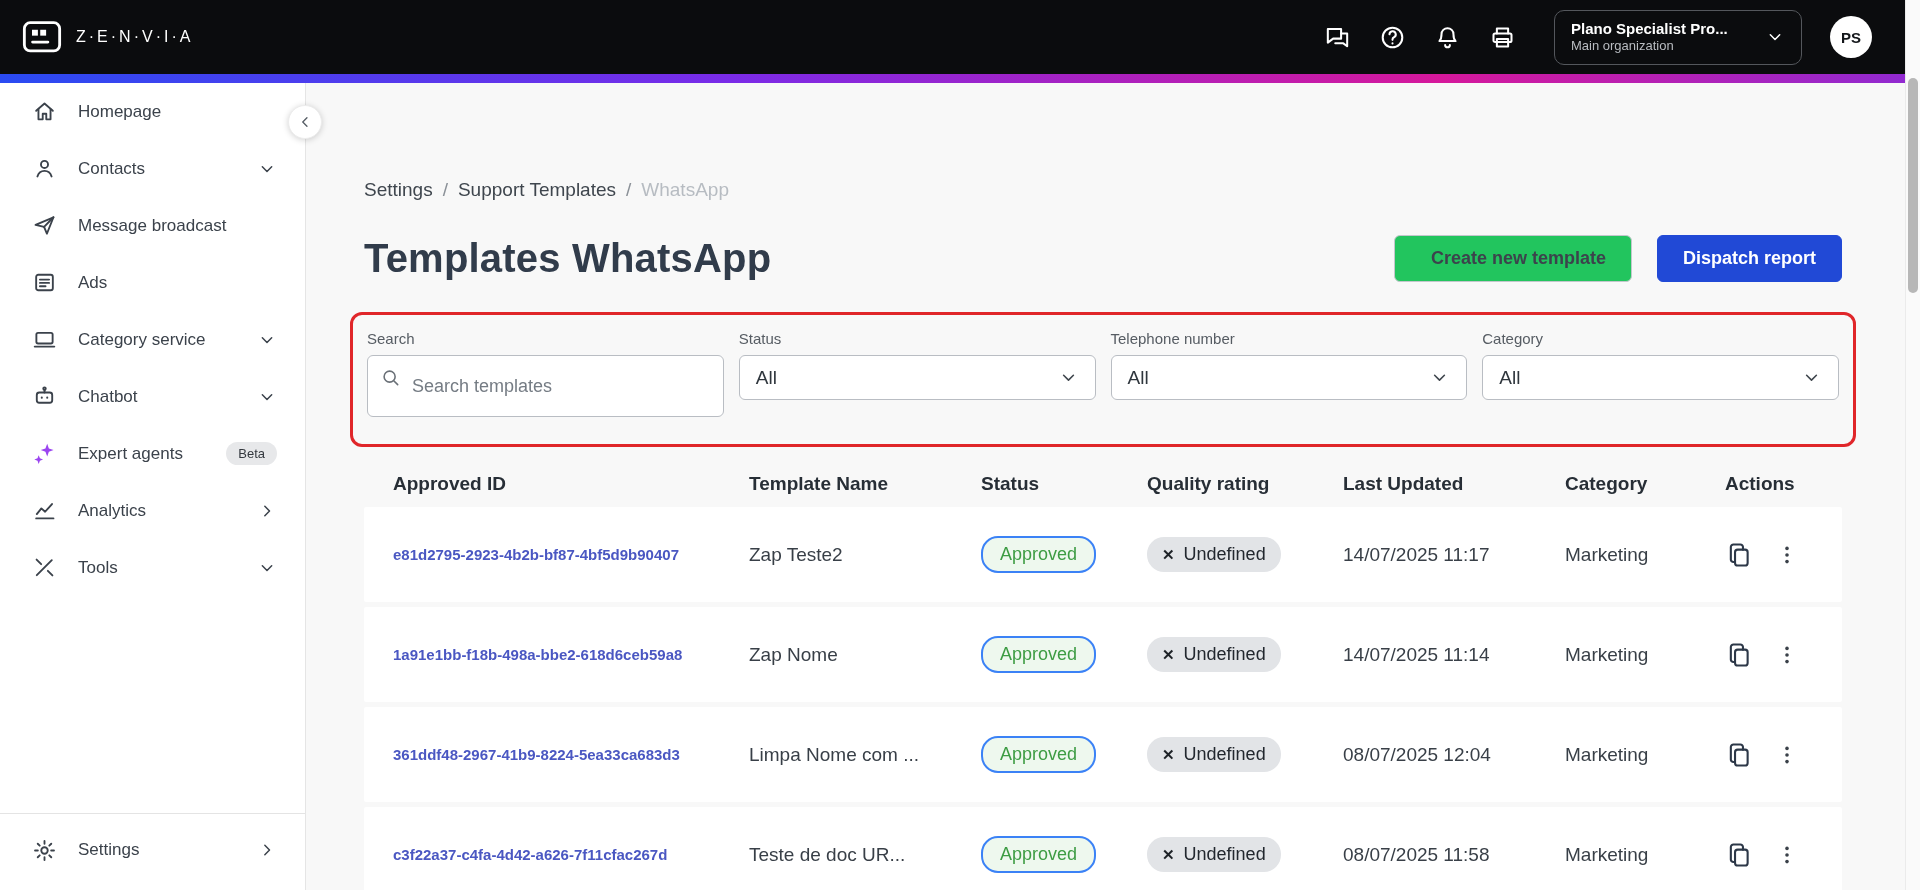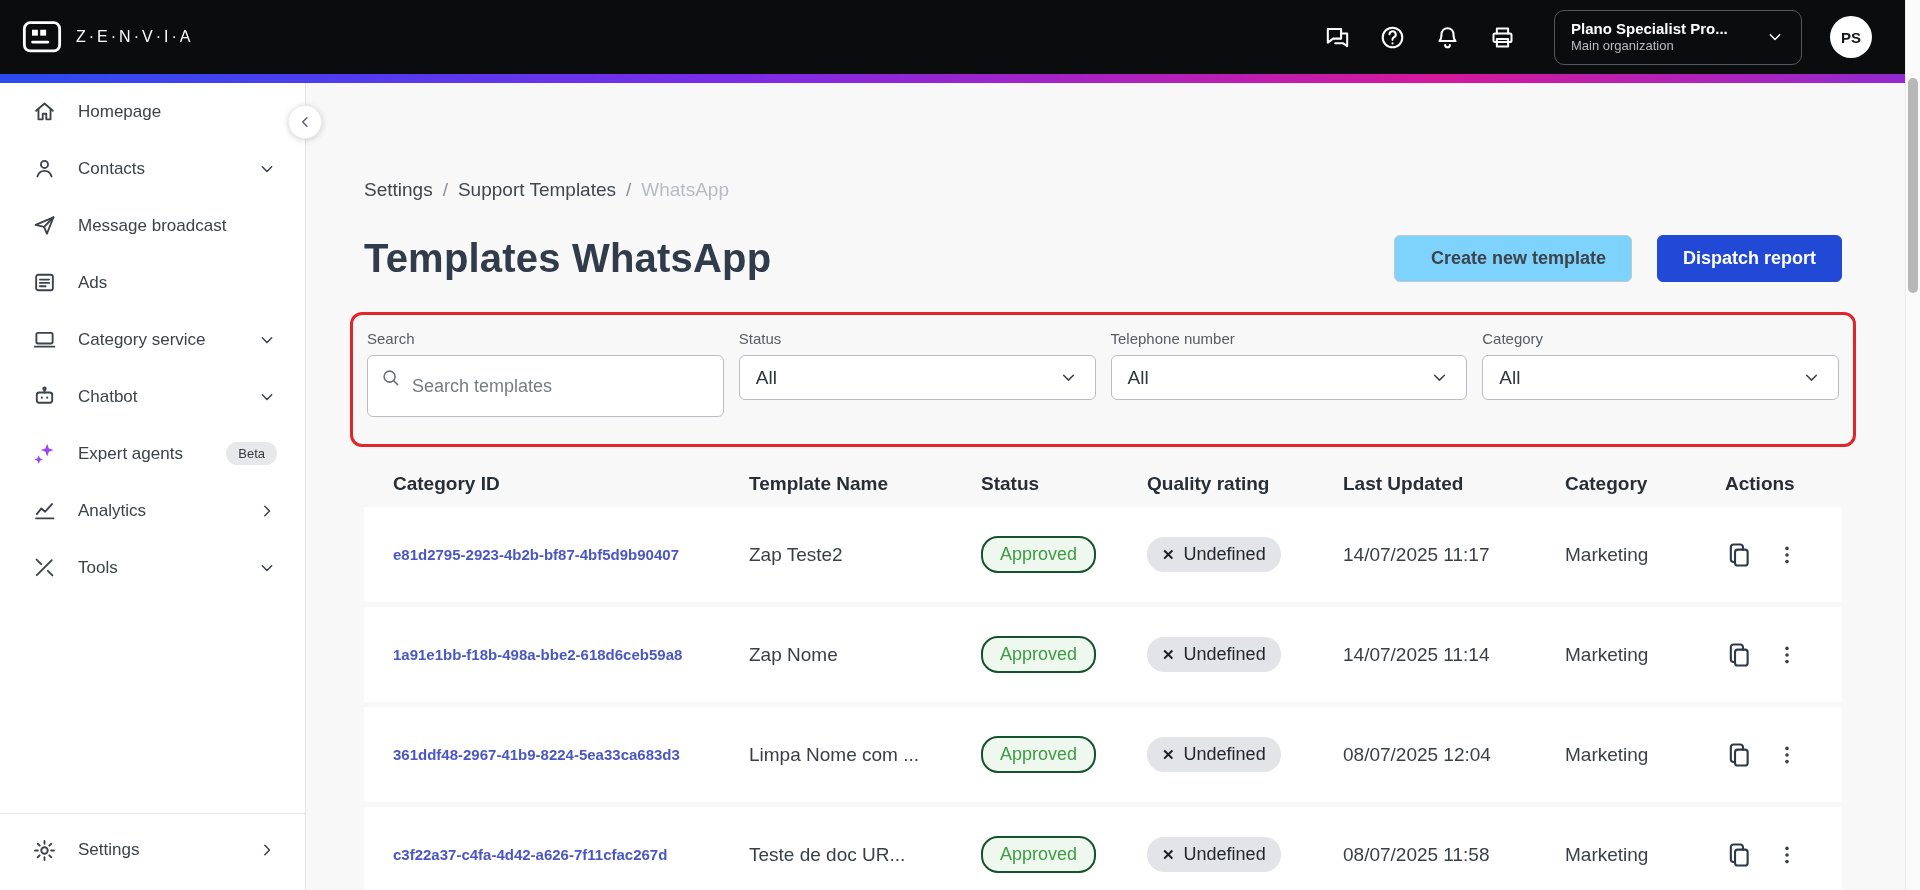--- a/index.html
+++ b/index.html
@@ -40,21 +40,21 @@
   .main { position:absolute; top:83px; left:306px; right:0; bottom:0; background:#f8f8f8; overflow:hidden; }
   .content { margin:0 78px 0 58px; }
   .breadcrumb { margin-top:96px; font-size:19px; display:flex; gap:10px; align-items:center; }
   .crumb { color:#3f464e; cursor:pointer; }
   .crumb.current { color:#b7bcc2; cursor:default; }
   .sep { color:#8a9097; }
   .page-header { margin-top:34px; display:flex; align-items:center; justify-content:space-between; }
   .page-title { font-size:40px; font-weight:700; color:#313c4b; letter-spacing:.2px; }
   .header-buttons { display:flex; gap:25px; }
   .btn { height:47px; padding:0 25px; border-radius:6px; font-size:18px; font-weight:600; font-family:inherit; cursor:pointer; }
-  .btn-outline { background:#7dd3fc; border:1px solid #c3c7cc; color:#3c434c;padding-left:36px; }
+  .btn-outline { background:#22c55e; border:1px solid #c3c7cc; color:#3c434c;padding-left:36px; }
   .btn-primary { background:#2149d6; border:1px solid #2149d6; color:#fff; }
 
   
   .filters-box { margin:30px -14px 0; border:3px solid #e0262a; border-radius:12px; padding:15px 14px 27px; }
   .filters { display:flex; gap:15px; }
   .fgroup { flex:1; display:flex; flex-direction:column; }
   .flabel { font-size:15px; color:#565c63; margin-bottom:8px; }
   .search-wrap { position:relative; }
   .search-ic { position:absolute; left:13px; top:12px; width:21px; height:21px; color:#6a7077; display:inline-flex; }
   .search-ic svg { width:100%; height:100%; }
@@ -66,21 +66,21 @@
   .select-chev svg { width:100%; height:100%; }
 
   
   .table { margin-top:14px; }
   .thead, .trow { display:grid; grid-template-columns:356px 232px 166px 196px 222px 160px 1fr; align-items:center; padding:0 24px 0 29px; }
   .thead { height:46px; font-size:19px; font-weight:700; color:#272e36; }
   .trow { background:#fff; height:95px; margin-bottom:5px; border-radius:2px; }
   .id-link { font-size:15px; font-weight:600; color:#4a57c2; text-decoration:none; cursor:pointer; word-break:break-all; padding-right:16px; }
   .cell.name, .cell.plain { font-size:19px; color:#383f47; }
   .pill { display:inline-flex; align-items:center; font-size:18px; border-radius:17px; padding:6px 17px; }
-  .pill.approved { color:#3d9c43; border:2px solid #14532d; background:#eef8ee; }
+  .pill.approved { color:#3d9c43; border:2px solid #3b82f6; background:#eef8ee; }
   .pill.quality { color:#22272e; background:#e2e4e7; gap:9px; padding:7px 15px; }
   .x-glyph { font-size:15px; font-weight:700; color:#1d2126; }
   .cell.actions { display:flex; align-items:center; gap:22px; }
   .action { width:28px; height:28px; color:#2d3848; display:inline-flex; cursor:pointer; }
   .action svg { width:100%; height:100%; }
   .action.kebab { width:24px; height:24px; color:#3a4149; }
 
   
   .scrollbar { position:absolute; top:0; right:0; width:15px; height:100%; background:#fafafa; border-left:1px solid #ebebeb; z-index:9; }
   .scroll-thumb { position:absolute; top:78px; left:2px; width:10px; height:215px; border-radius:6px; background:#b7b7b7; cursor:pointer; }
@@ -347,21 +347,21 @@
                   <path d="M6.4 9.4 12 15l5.6-5.6"></path>
                 </svg>
               </span>
           </div>
         </div>
       </div>
     </div>
 
     <div class="table">
       <div class="thead">
-        <div>Category ID</div>
+        <div>Approved ID</div>
         <div>Template Name</div>
         <div>Status</div>
         <div>Quality rating</div>
         <div>Last Updated</div>
         <div>Category</div>
         <div>Actions</div>
       </div>
       <div id="table-body">
           <div class="trow">
             <div class="cell"><a class="id-link">e81d2795-2923-4b2b-bf87-4bf5d9b90407</a></div>

